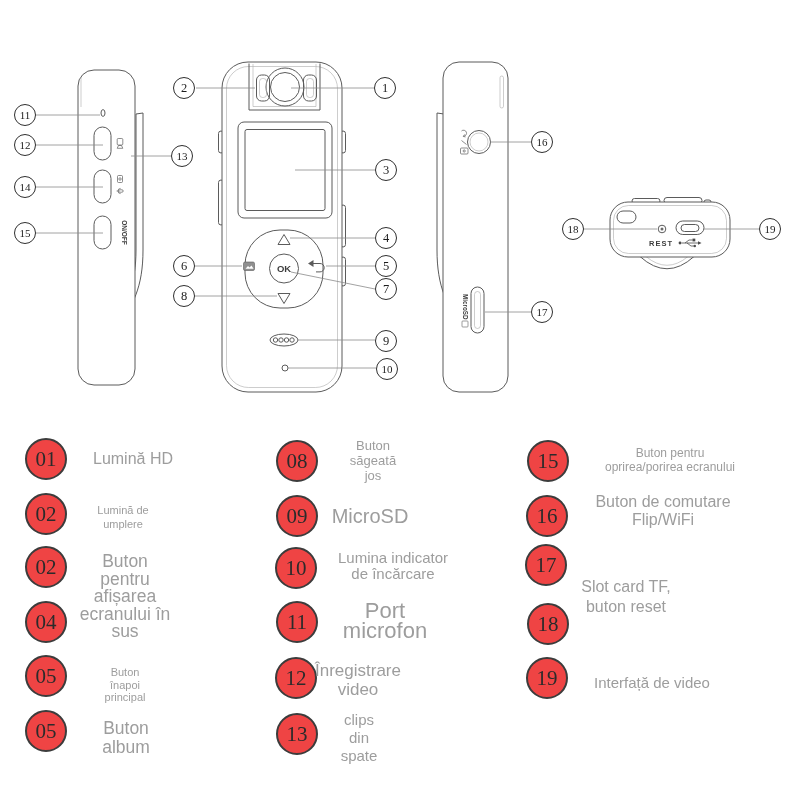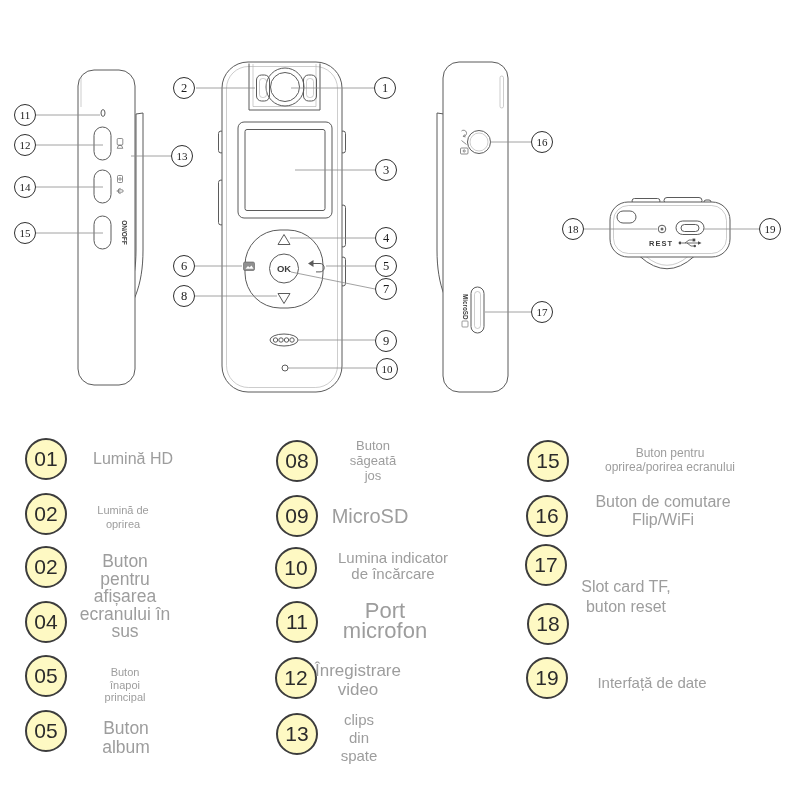--- a/index.html
+++ b/index.html
@@ -9,21 +9,21 @@
   .s1   { stroke:#5b5b5b; stroke-width:1; fill:none; }
   .sw   { stroke:#5b5b5b; stroke-width:1; fill:#ffffff; }
   .thin { stroke:#ababab; stroke-width:0.6; fill:none; }
   .lead { stroke:#8a8a8a; stroke-width:0.8; fill:none; }
   .co   { stroke:#2f2f2f; stroke-width:1; fill:#ffffff; }
   .cot  { font-family:"Liberation Serif", serif; fill:#1c1c1c; text-anchor:middle; }
   .dtext{ font-family:"Liberation Sans", sans-serif; fill:#3d3d3d; font-weight:bold; }
   .legend-circle { position:absolute; width:42px; height:42px; box-sizing:border-box;
       border:2px solid #3c3c3c; border-radius:50%;
       display:flex; align-items:center; justify-content:center;
-      font-size:21px; color:#2b2b2b; background:#fef9c3; }
+      font-size:21px; color:#2b2b2b; background:#ef4444;font-family:Liberation Serif, serif; }
   .legend-label { position:absolute; color:#9d9d9d; text-align:center; white-space:pre-line; }
 </style>
 </head>
 <body>
 
 <div id="page">
 
   <svg width="800" height="430" viewBox="0 0 800 430">
 
     <g>
@@ -204,21 +204,21 @@
   <div>
 
     <div class="legend-circle" style="left:25px;top:438px">01</div>
     <div class="legend-circle" style="left:25px;top:493px">02</div>
     <div class="legend-circle" style="left:25px;top:546px">02</div>
     <div class="legend-circle" style="left:25px;top:601px">04</div>
     <div class="legend-circle" style="left:25px;top:655px">05</div>
     <div class="legend-circle" style="left:25px;top:710px">05</div>
     <div class="legend-label" style="left:73px;top:449px;width:120px;font-size:16px;line-height:20px">Lumină HD</div>
     <div class="legend-label" style="left:63px;top:503px;width:120px;font-size:11px;line-height:14px">Lumină de
-oprirea</div>
+umplere</div>
     <div class="legend-label" style="left:60px;top:553px;width:130px;font-size:17.5px;line-height:17.5px">Buton
 pentru
 afișarea
 ecranului în
 sus</div>
     <div class="legend-label" style="left:65px;top:666px;width:120px;font-size:11px;line-height:12.5px">Buton
 înapoi
 principal</div>
     <div class="legend-label" style="left:66px;top:719px;width:120px;font-size:17.5px;line-height:19px">Buton
 album</div>
@@ -247,16 +247,16 @@
     <div class="legend-circle" style="left:526px;top:495px">16</div>
     <div class="legend-circle" style="left:525px;top:544px">17</div>
     <div class="legend-circle" style="left:527px;top:603px">18</div>
     <div class="legend-circle" style="left:526px;top:657px">19</div>
     <div class="legend-label" style="left:585px;top:446px;width:170px;font-size:12px;line-height:14px">Buton pentru
 oprirea/porirea ecranului</div>
     <div class="legend-label" style="left:593px;top:493px;width:140px;font-size:16px;line-height:17.5px">Buton de comutare
 Flip/WiFi</div>
     <div class="legend-label" style="left:556px;top:577px;width:140px;font-size:16px;line-height:20px">Slot card TF,
 buton reset</div>
-    <div class="legend-label" style="left:582px;top:675px;width:140px;font-size:15px;line-height:16px">Interfață de date</div>
+    <div class="legend-label" style="left:582px;top:675px;width:140px;font-size:15px;line-height:16px">Interfață de video</div>
   </div>
 
 </div>
 
 </body></html>

